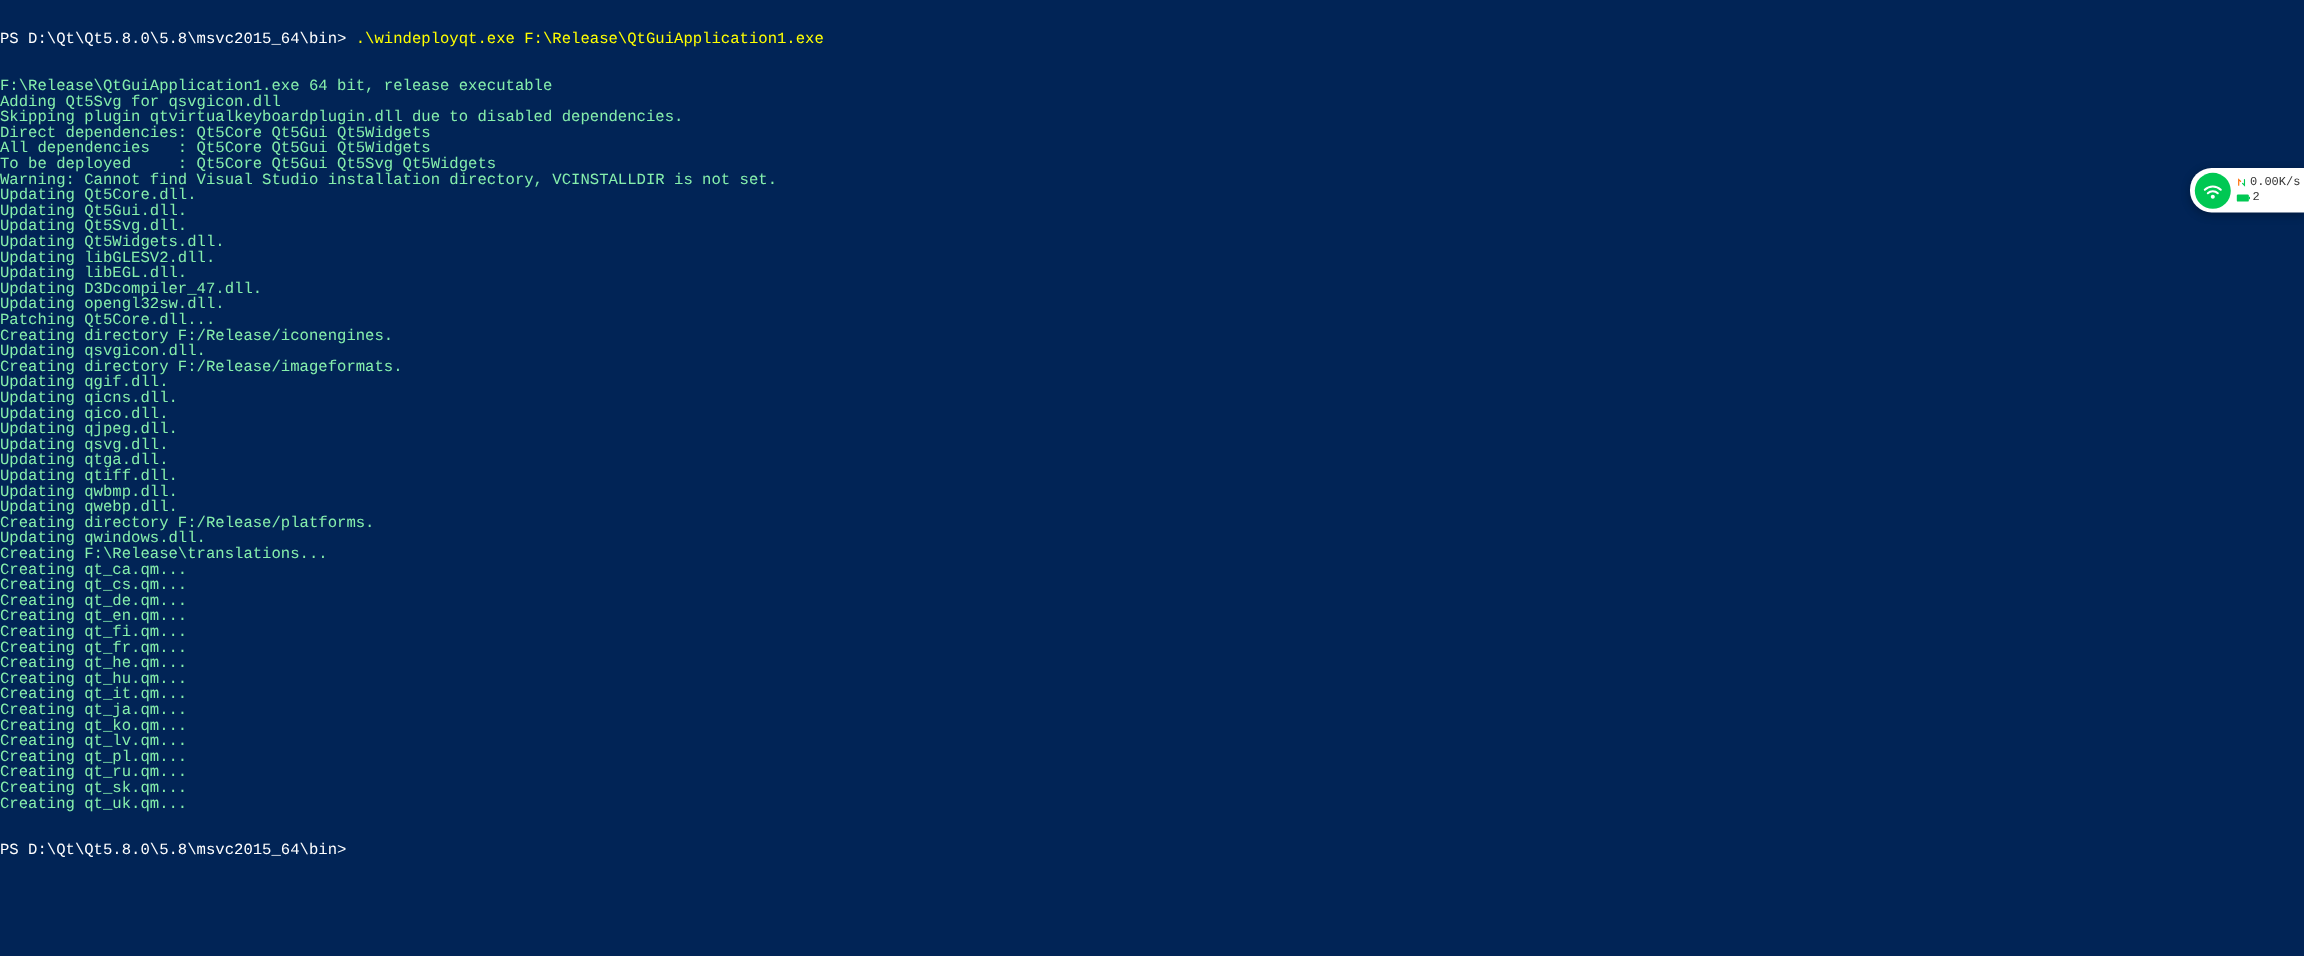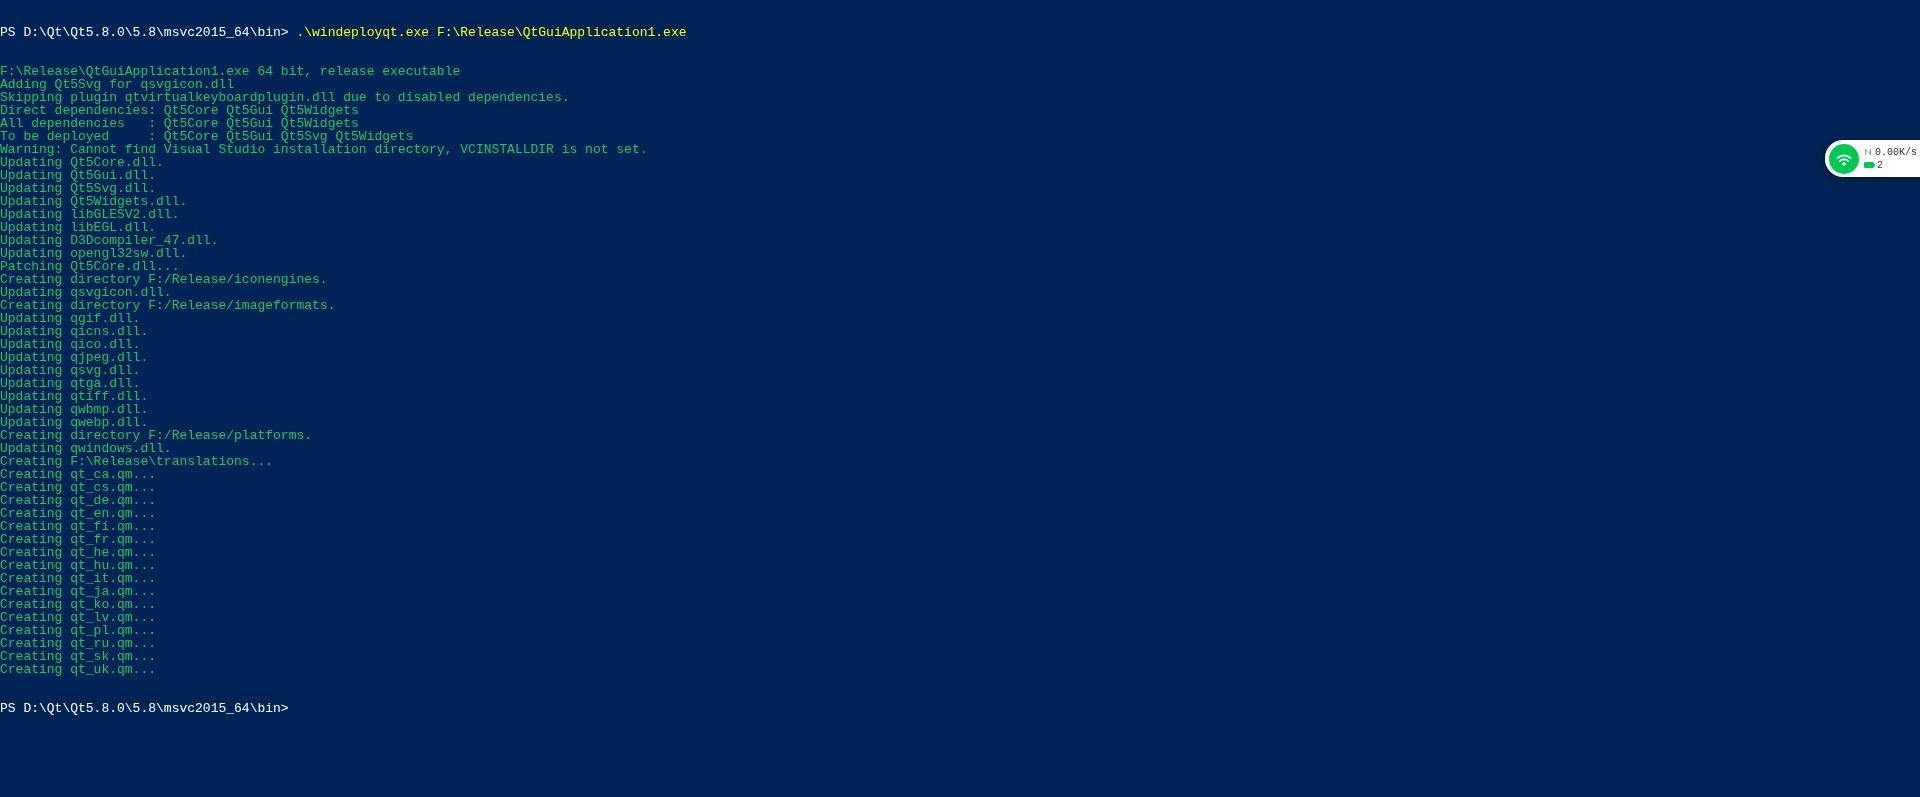--- a/index.html
+++ b/index.html
@@ -26,21 +26,21 @@
       display: block;
       height: 13px;
     }
     .prompt {
       color: #ffffff;
     }
     .command {
       color: #ffff00;
     }
     .output {
-      color: #22c55e;
+      color: #86efac;
     }
     .widget {
       position: absolute;
       top: 140px;
       right: 0;
       width: 95px;
       height: 37px;
       background-color: #ffffff;
       border-radius: 18px 0 0 18px;
       display: flex;

